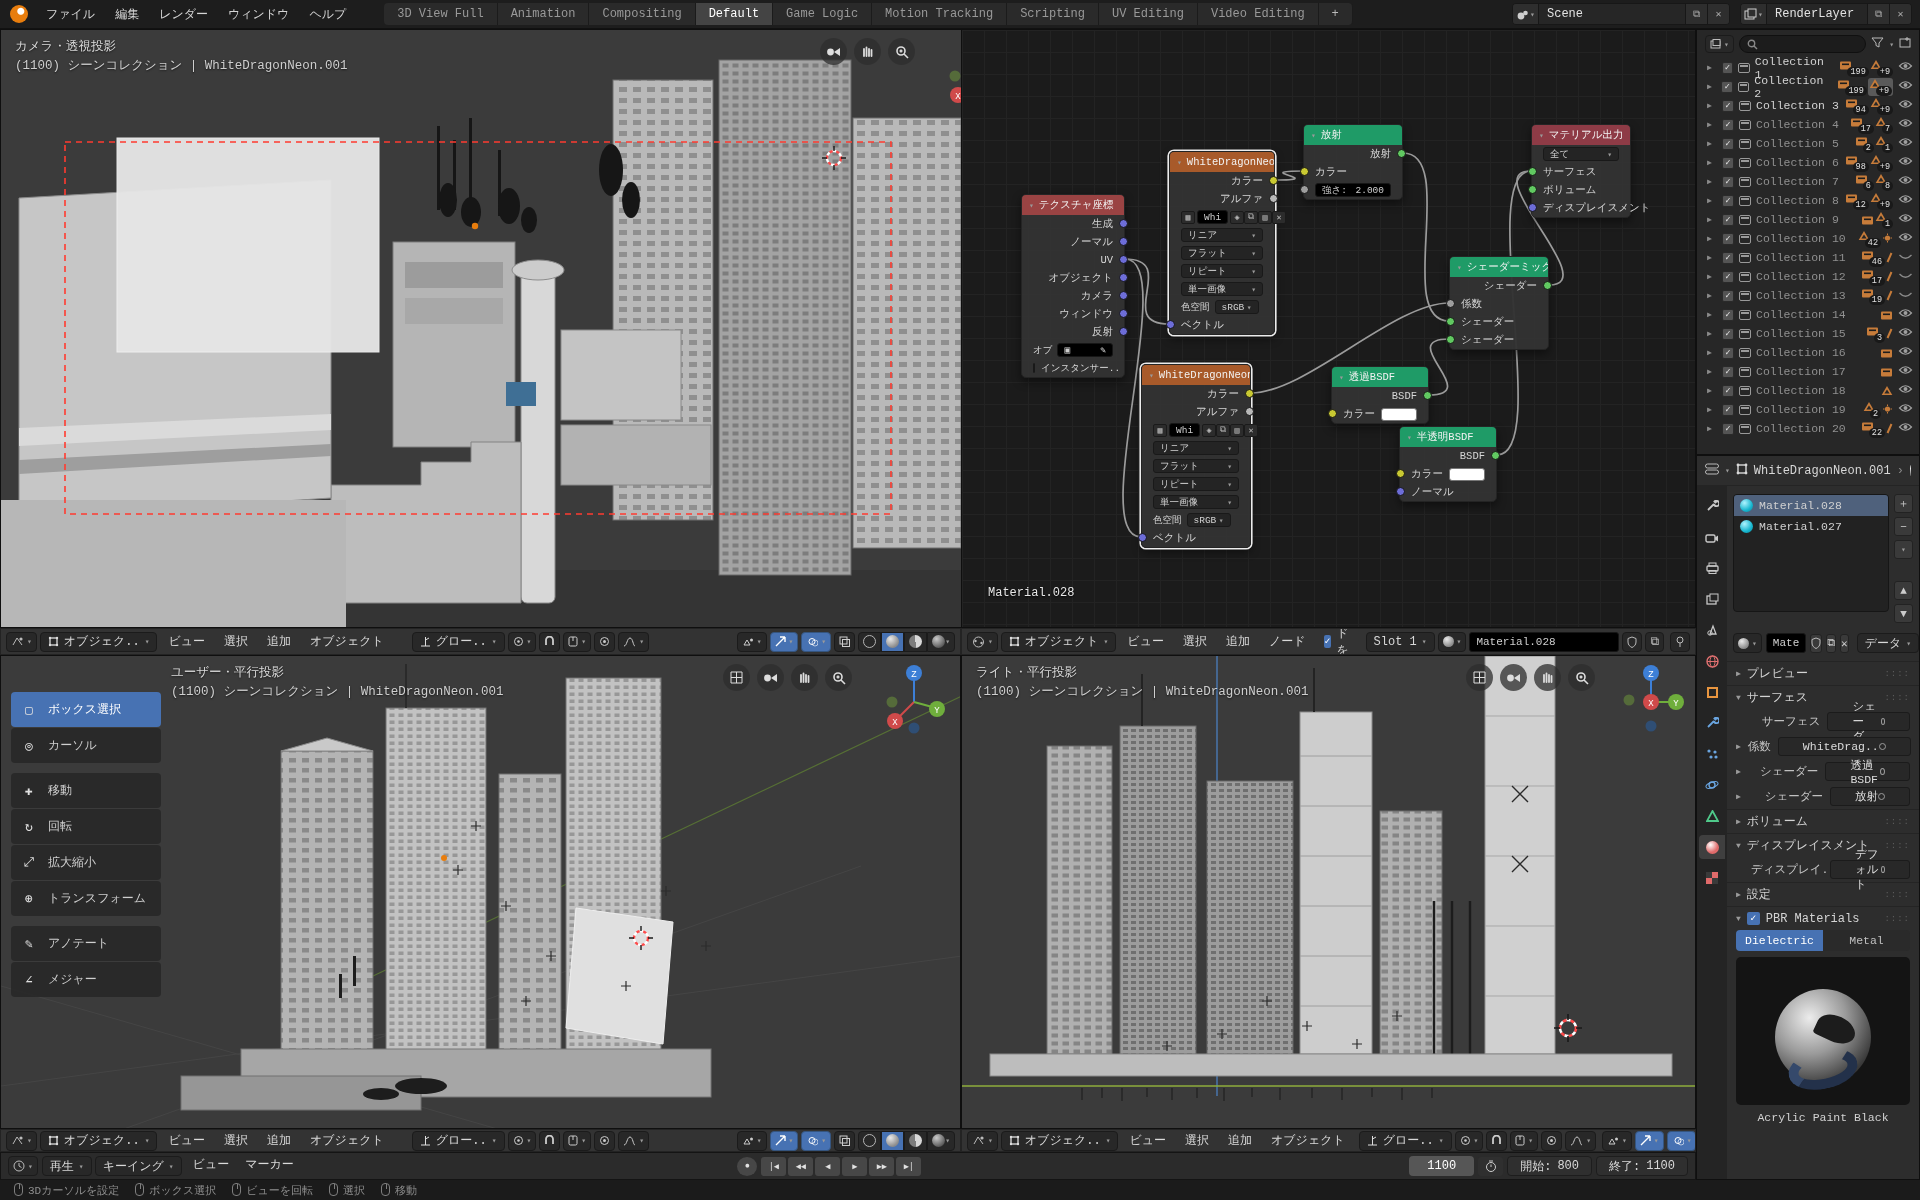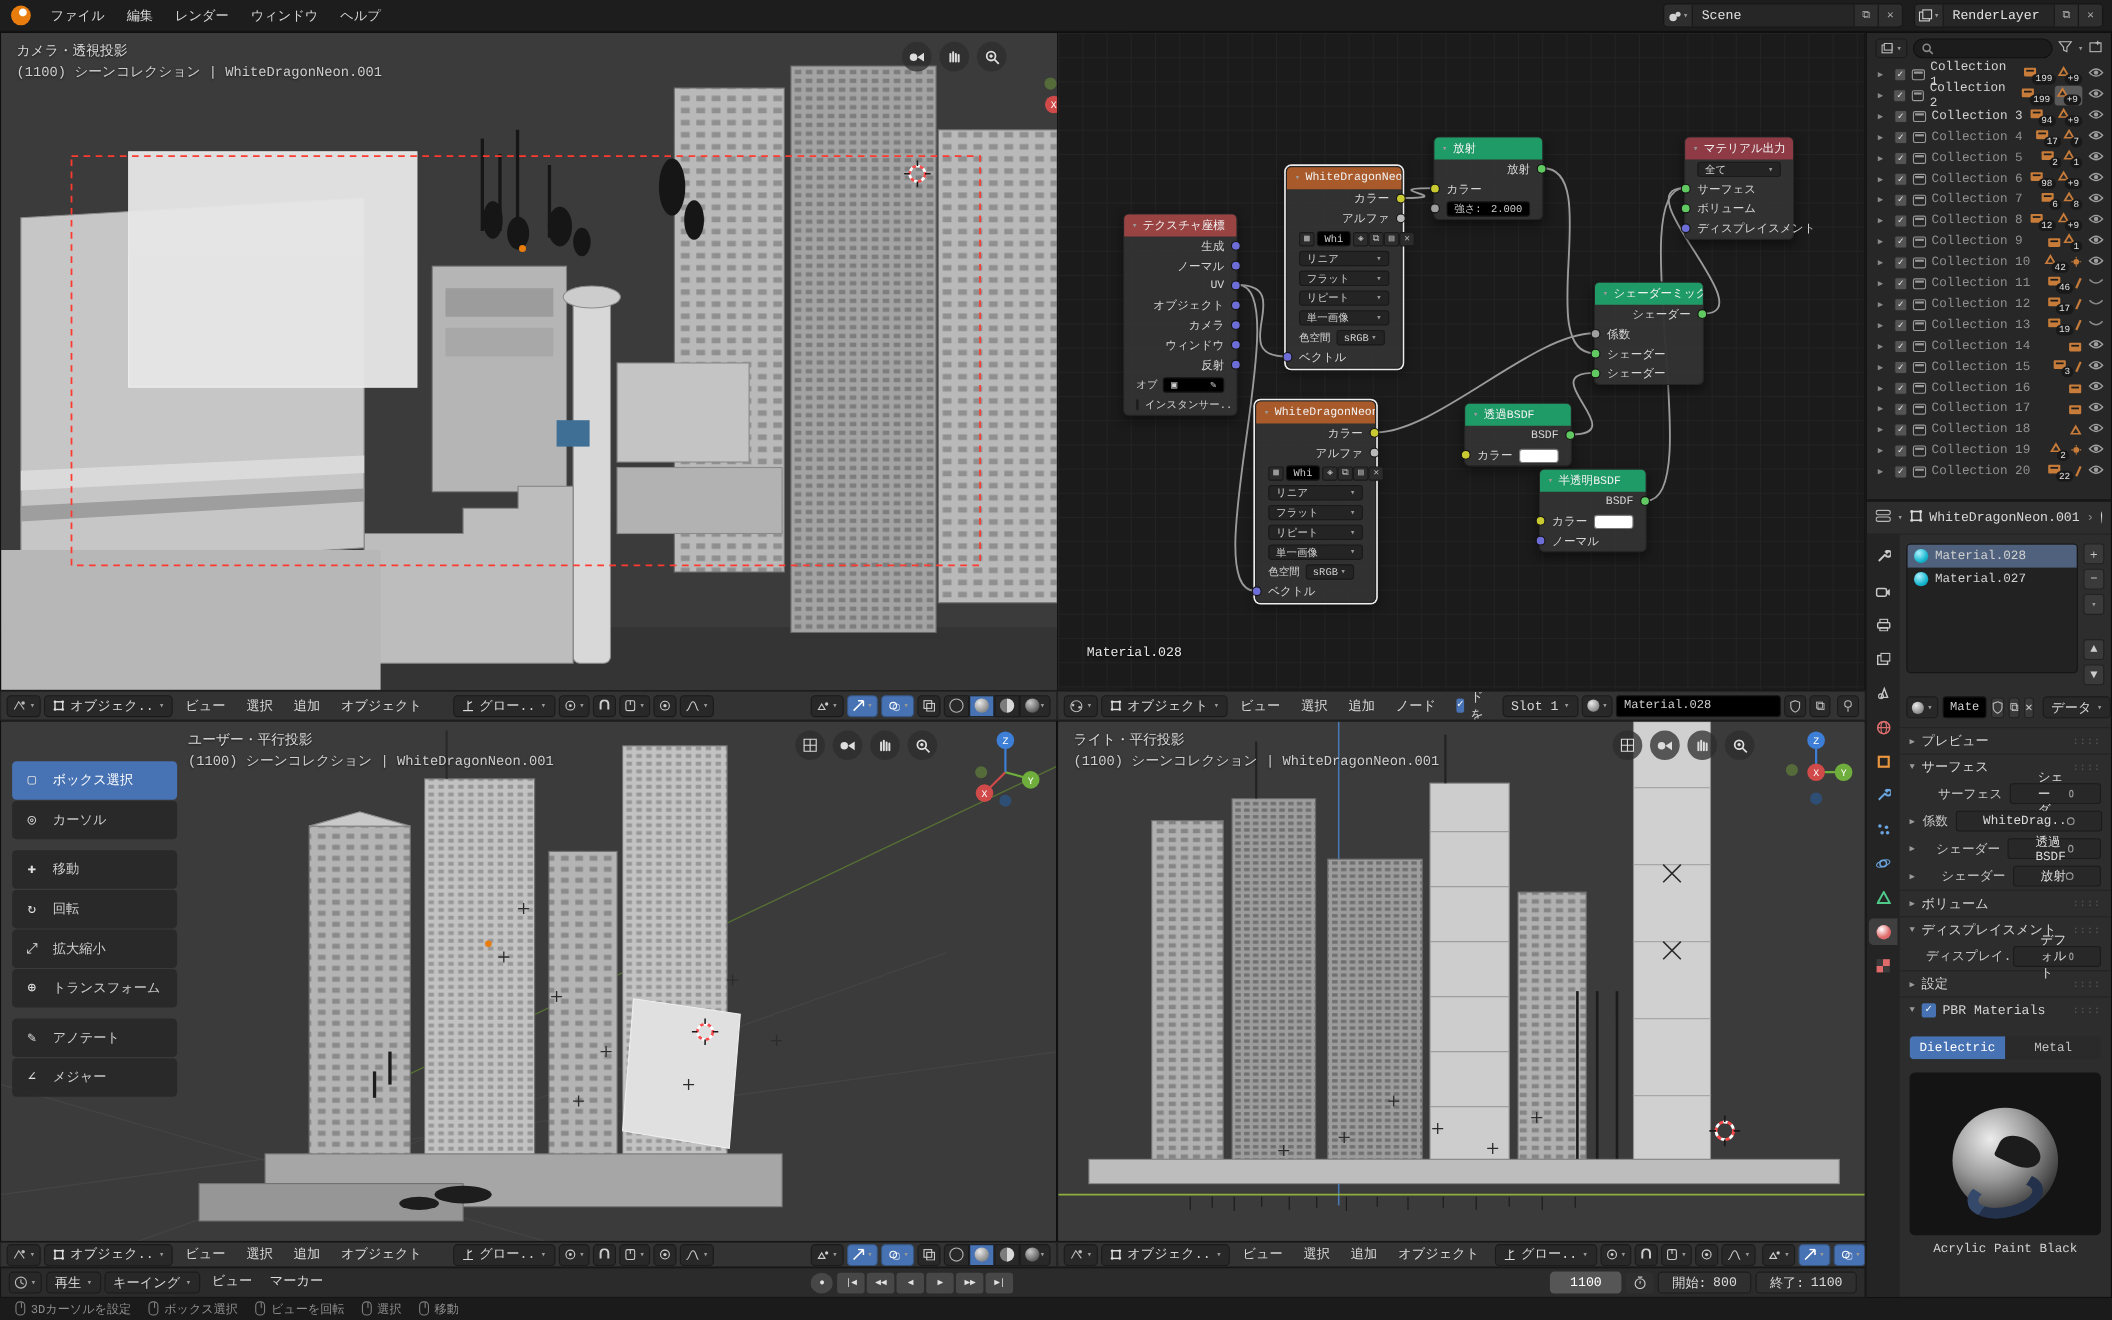--- a/index.html
+++ b/index.html
@@ -86,21 +86,21 @@
 .pcontent{position:absolute;left:30px;top:30px;right:0;bottom:0;overflow:hidden}
 .slotrow{height:21px;display:flex;align-items:center;gap:6px;padding:0 6px;color:#d0d0d0;font-size:11.5px}
 .slotrow.sel{background:#4f617c}
 .sqbtn{width:19px;height:19px;background:#3a3a3a;border:1px solid #222;border-radius:3px;display:flex;align-items:center;justify-content:center;color:#ccc;font-size:11px}
 .phead{height:24px;display:flex;align-items:center;gap:6px;padding:0 9px;color:#d4d4d4;border-top:1px solid #242424;background:#2d2d2d}
 .phead .grip{margin-left:auto;color:#5c5c5c;font-size:9px;letter-spacing:1px}
 .prow{height:25px;display:flex;align-items:center;padding:0 9px;gap:7px}
 .plabel{width:72px;text-align:right;color:#c6c6c6;font-size:11.5px;white-space:nowrap}
 .pval{flex:1;height:19px;background:#282828;border:1px solid #1b1b1b;border-radius:3px;display:flex;align-items:center;padding:0 24px;color:#dcdcdc;font-size:11.5px;justify-content:space-between}
 .pvo{width:7px;height:7px;border:1.5px solid #9a9a9a;border-radius:50%}
-.seg{display:flex;margin:12px 9px;height:21px;border-radius:4px;overflow:hidden}
+.seg{display:flex;margin:0 9px;height:21px;border-radius:4px;overflow:hidden}
 .seg div{flex:1;display:flex;align-items:center;justify-content:center;font-size:11.5px}
 .bluechk{width:13px;height:13px;background:#4772b3;border-radius:2px;color:#fff;font-size:10px;line-height:13px;text-align:center}
 
 .timeline{position:absolute;background:#2b2b2b;border:1px solid #141414;display:flex;align-items:center;padding:0 7px;gap:4px}
 .pb{width:25px;height:19px;background:#474747;border-radius:3px;display:flex;align-items:center;justify-content:center;font-size:8.5px;color:#e2e2e2}
 .framef{height:20px;background:#565656;border-radius:4px;padding:0 18px;display:flex;align-items:center;color:#fff}
 .rangef{height:20px;background:#2f2f2f;border:1px solid #1d1d1d;border-radius:4px;padding:0 12px;display:flex;align-items:center;gap:6px;color:#d9d9d9}
 .statusbar{position:absolute;background:#1b1b1b;display:flex;align-items:center;padding:0 14px;gap:18px;color:#8f8f8f;font-size:11px}
 .mouse{display:inline-block;width:9px;height:13px;border:1px solid #7e7e7e;border-radius:4px;position:relative;margin-right:5px;vertical-align:-2px}
 .mouse:before{content:"";position:absolute;left:3.5px;top:0;width:1px;height:5px;background:#7e7e7e}
@@ -112,20 +112,32 @@
 <div class="app">
 
   <div class="topbar">
     <div class="blogo"></div>
     <div style="display:flex" id="menu-list">
         <span class="menu">ファイル</span>
         <span class="menu">編集</span>
         <span class="menu">レンダー</span>
         <span class="menu">ウィンドウ</span>
         <span class="menu">ヘルプ</span>
+      </div>
+    <div class="tabs" id="ws-tabs">
+        <span class="tab  ">3D View Full</span>
+        <span class="tab  ">Animation</span>
+        <span class="tab  ">Compositing</span>
+        <span class="tab active ">Default</span>
+        <span class="tab  ">Game Logic</span>
+        <span class="tab  ">Motion Tracking</span>
+        <span class="tab  ">Scripting</span>
+        <span class="tab  ">UV Editing</span>
+        <span class="tab  ">Video Editing</span>
+        <span class="tab  plus">+</span>
       </div>
     <div class="hsp"></div>
     <div class="idw" style="width:218px">
       <span class="ic">
         <svg width="13" height="13">
             <circle cx="5" cy="8" r="3.4" fill="#cfcfcf"></circle>
             <circle cx="9.5" cy="5" r="2.3" fill="#cfcfcf"></circle>
           </svg>
           <span class="car">▾</span>
         </span>

